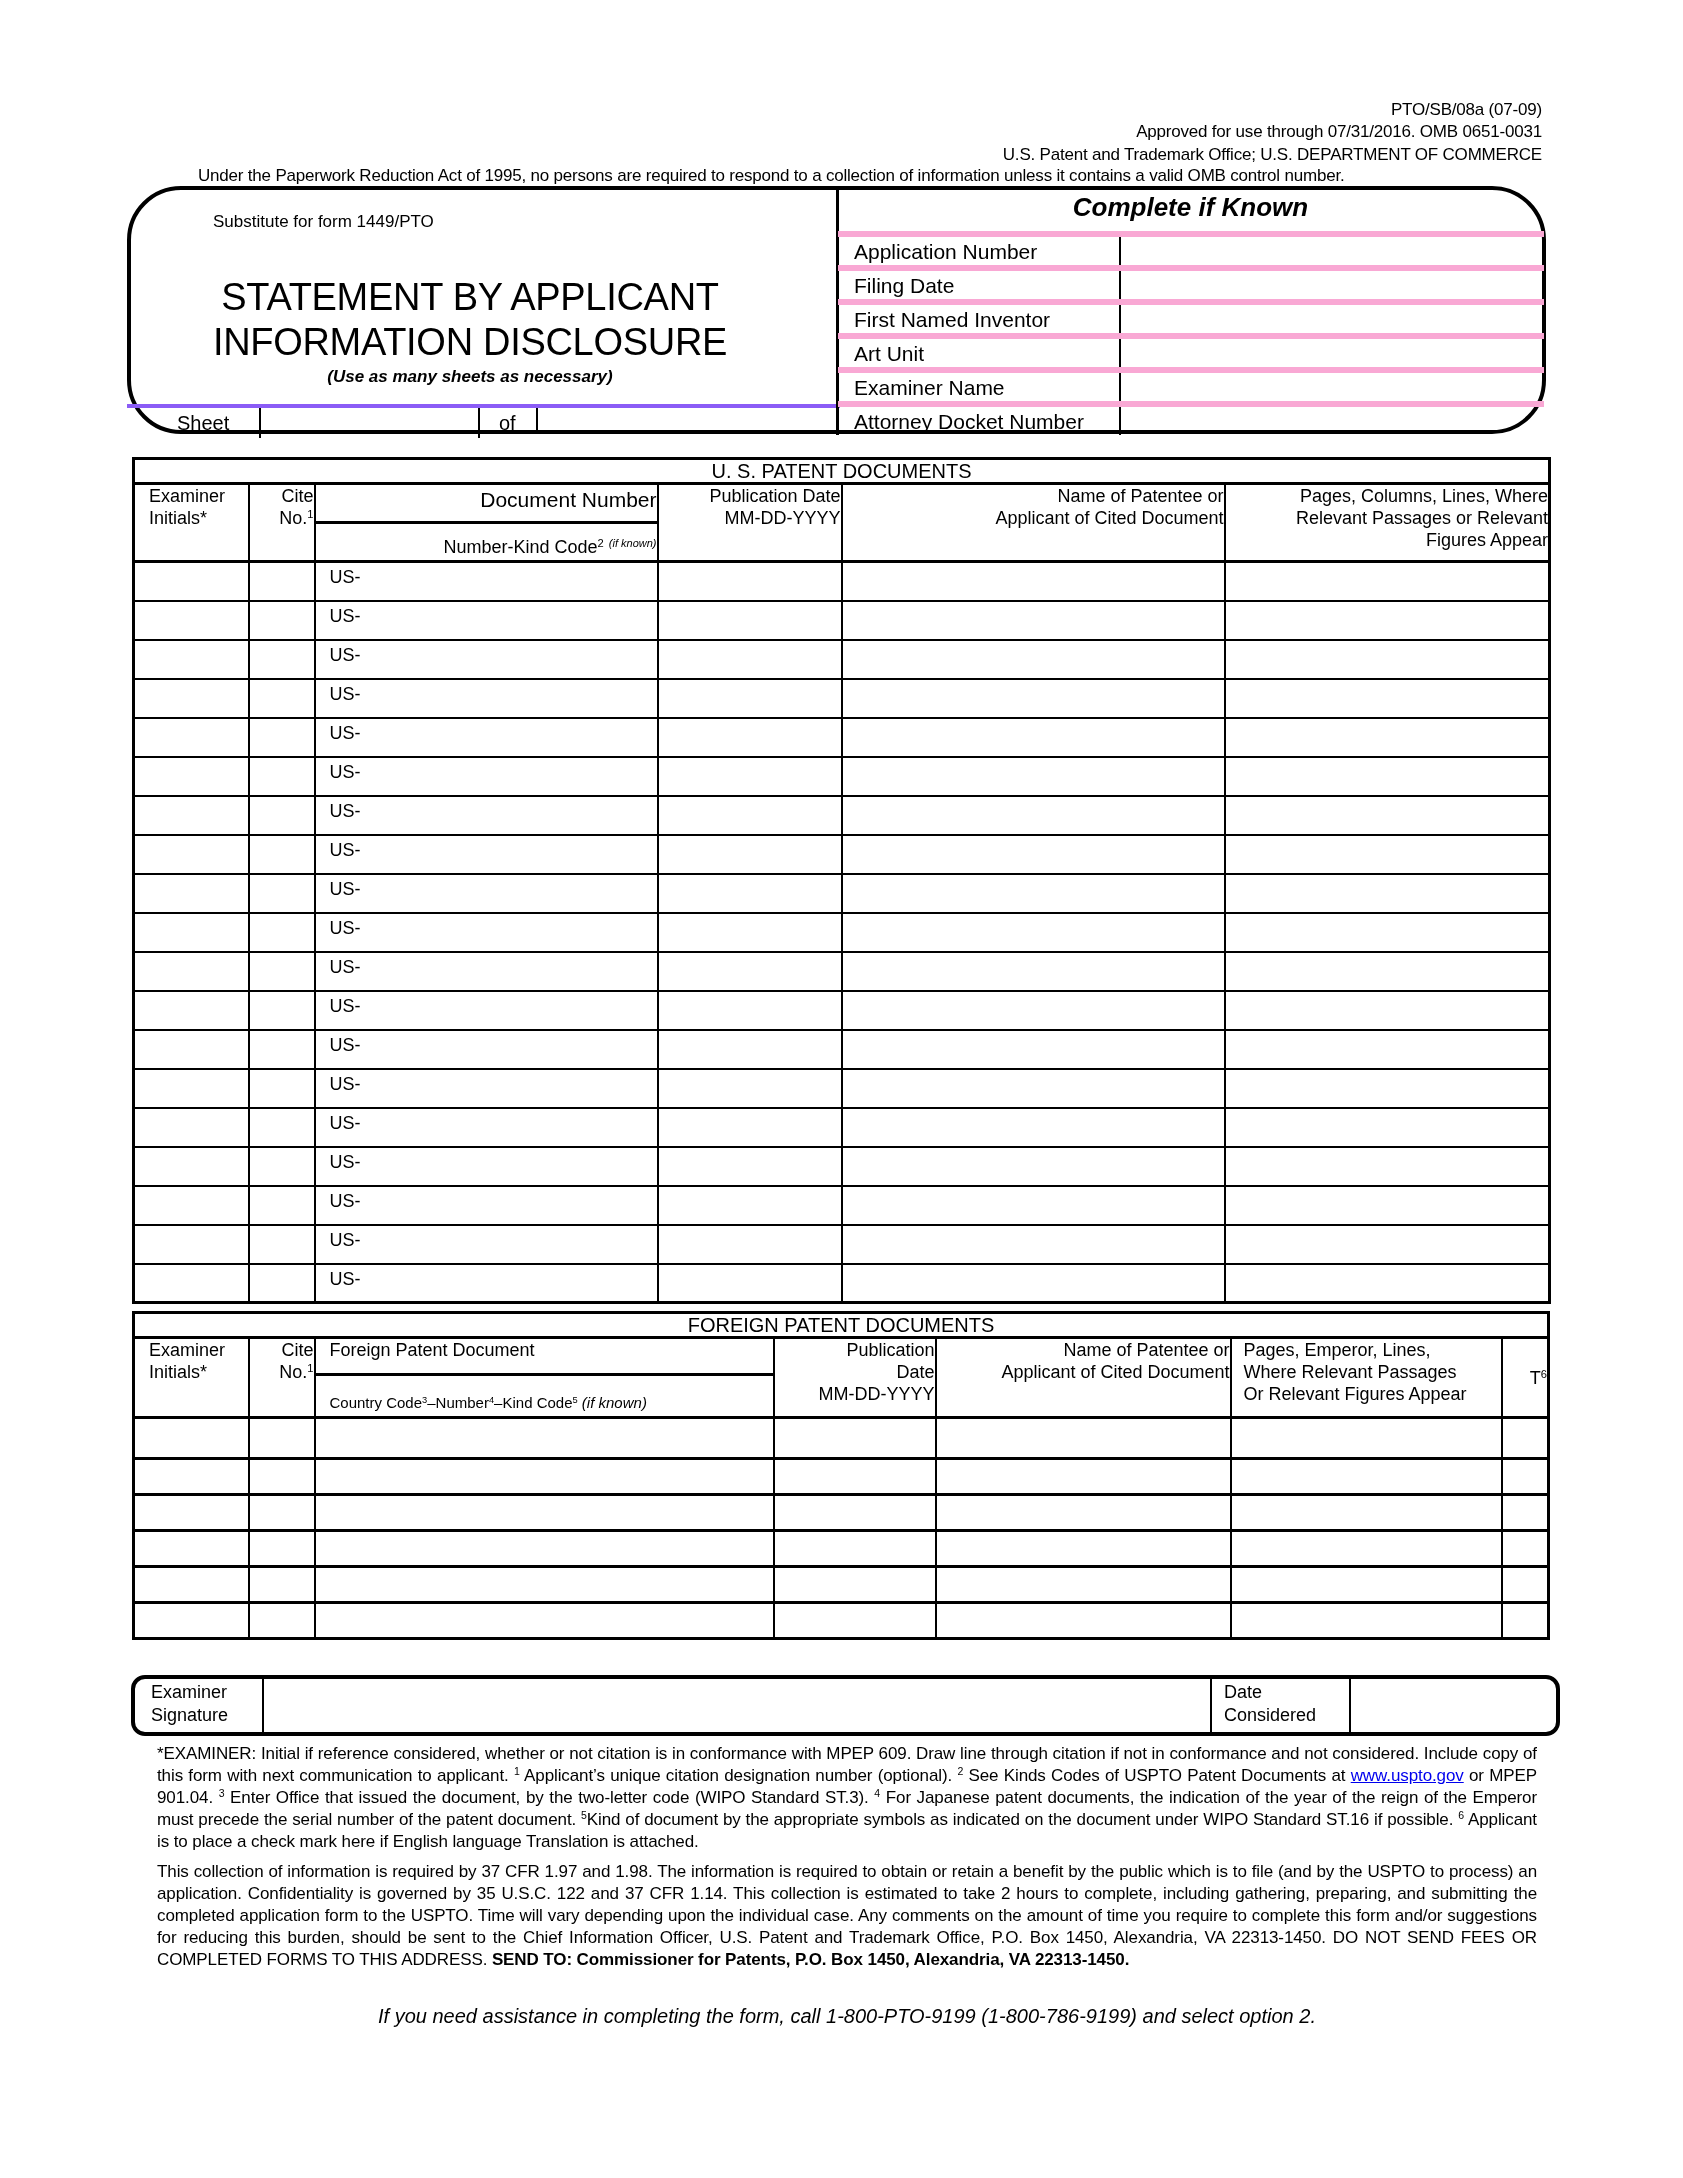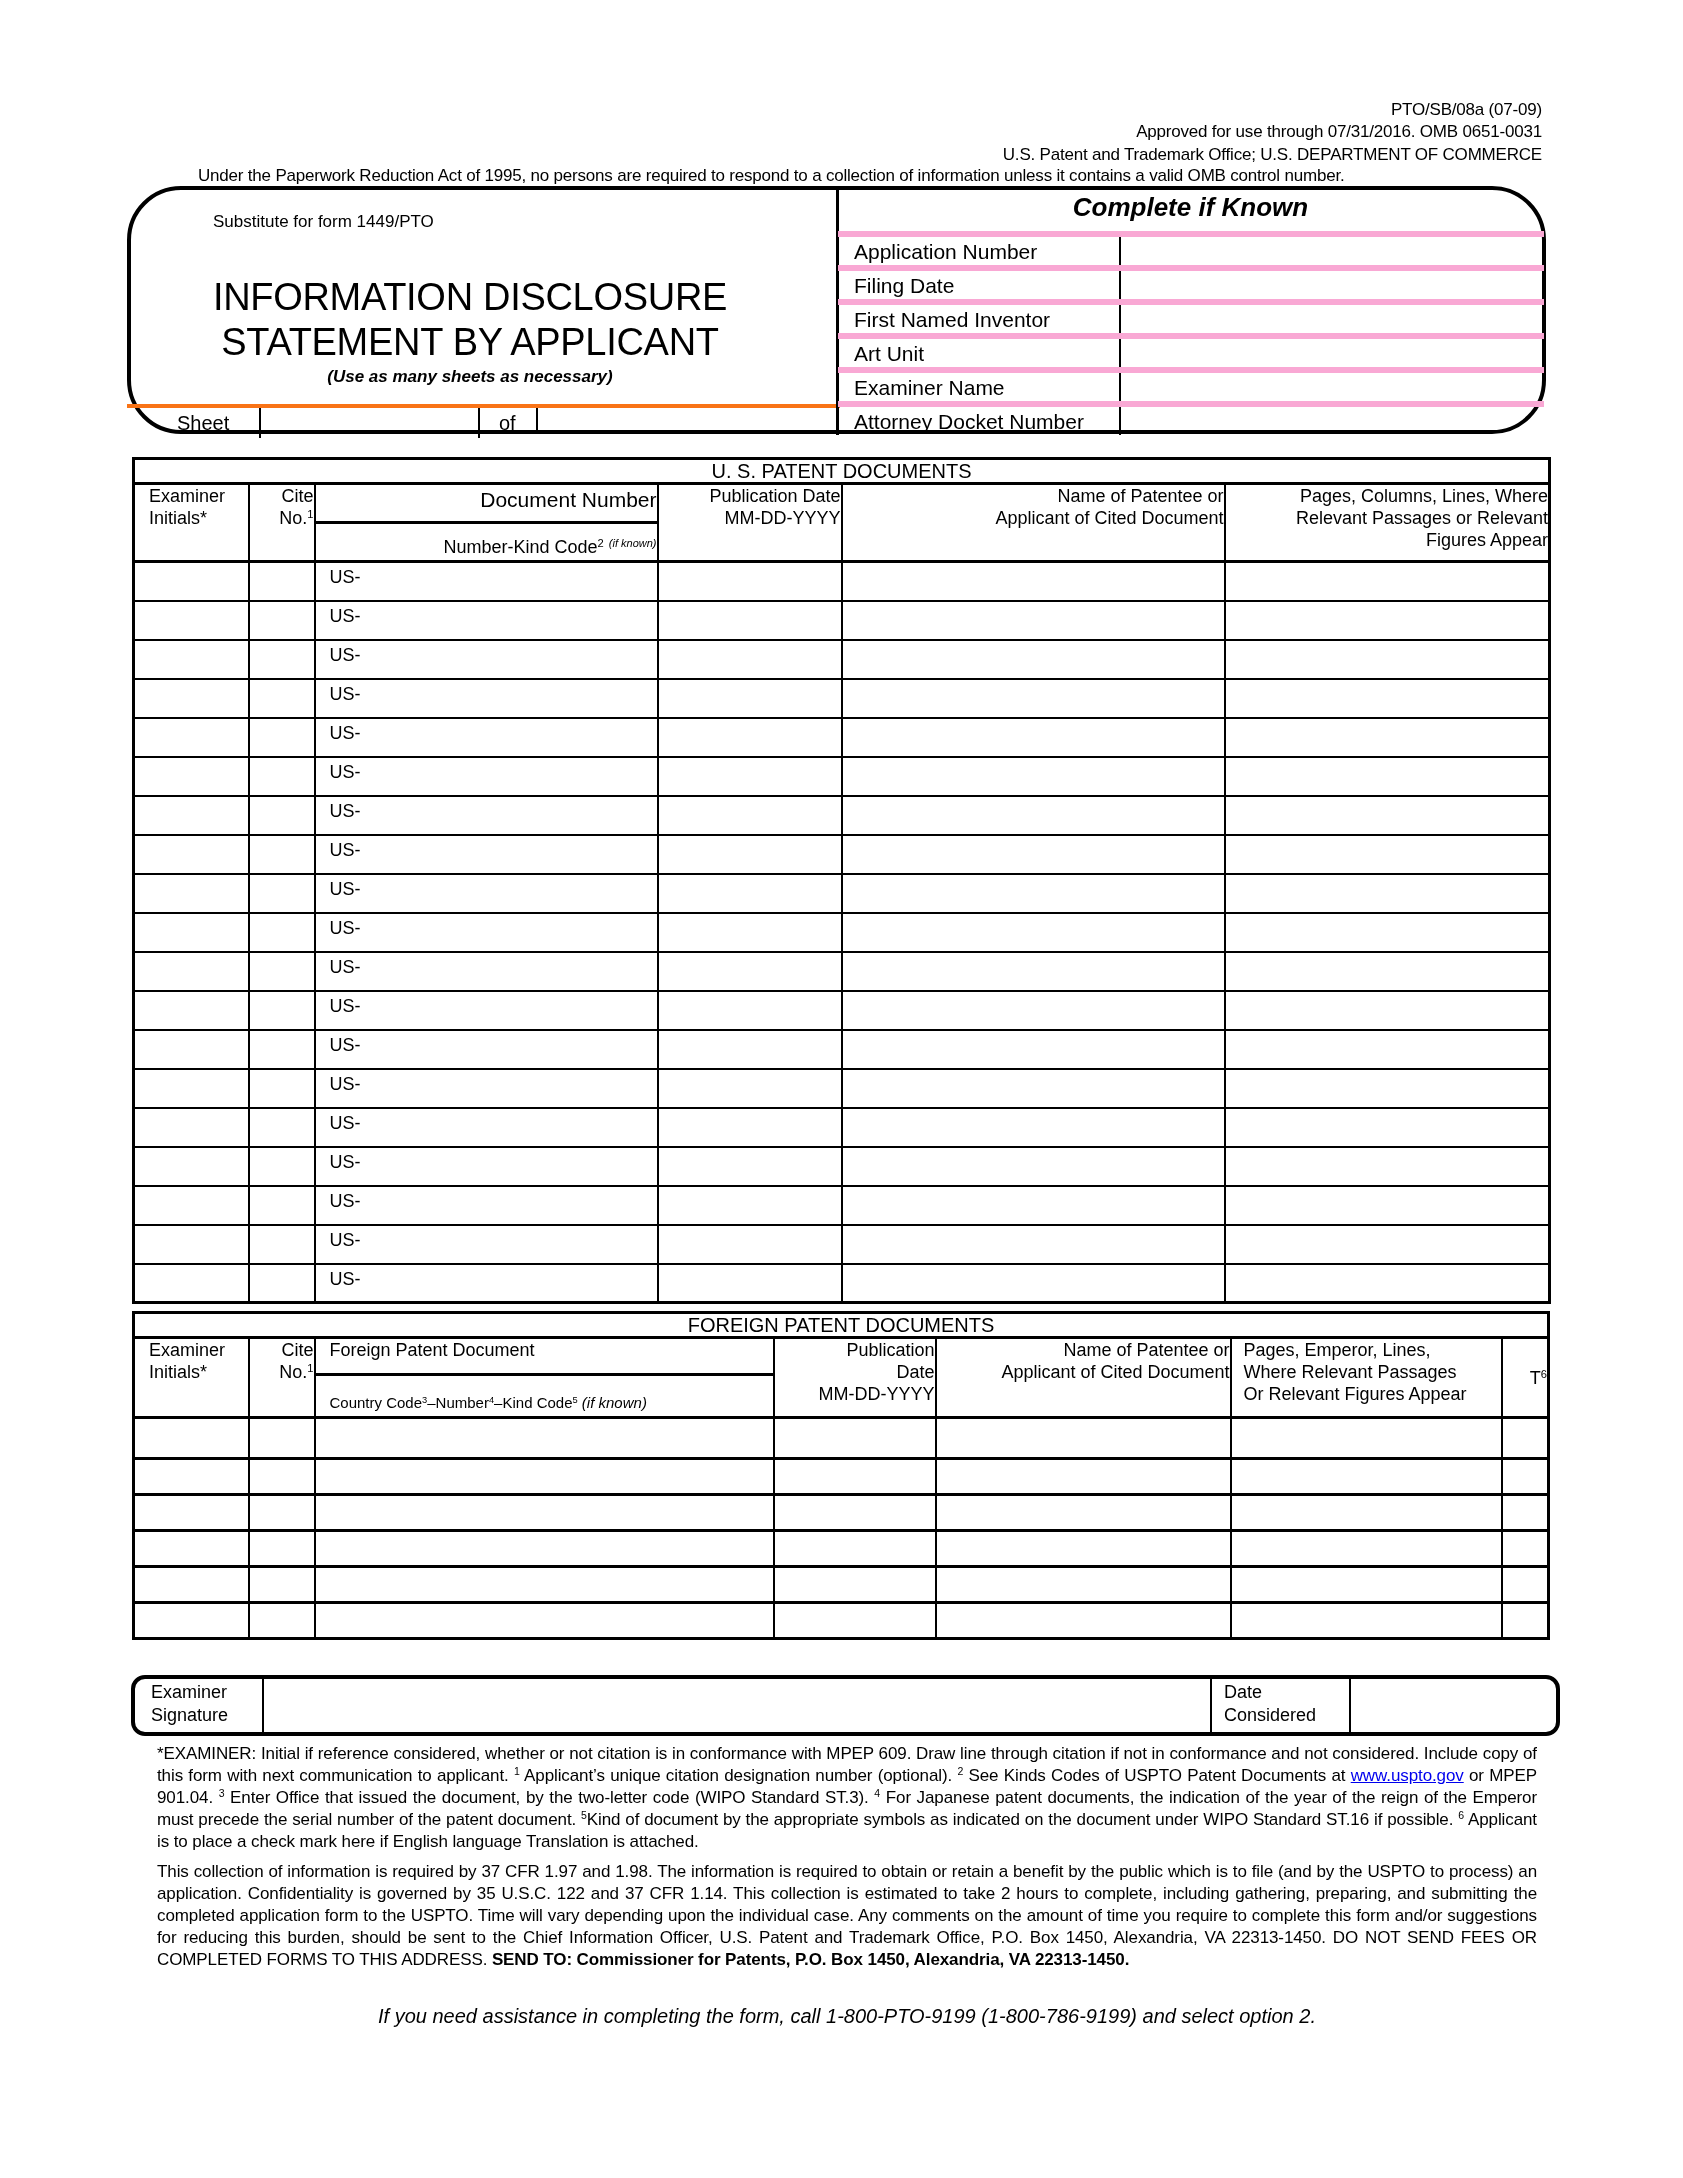--- a/index.html
+++ b/index.html
@@ -6,21 +6,21 @@
   body { width: 1683px; height: 2178px; position: relative; font-family: "Liberation Sans", sans-serif; color: #000; overflow: hidden; }
   .abs { position: absolute; }
   .hdr-line { position: absolute; right: 141px; font-size: 17px; text-align: right; white-space: nowrap; letter-spacing: -0.2px; }
   .paperwork { position: absolute; left: 198px; top: 166px; font-size: 17px; white-space: nowrap; letter-spacing: -0.2px; }
   sup { font-size: 0.62em; line-height: 0; vertical-align: 0.55em; }
   
   .title-box { position: absolute; left: 127px; top: 186px; width: 1419px; height: 248px; border: 4px solid #000; border-radius: 54px 54px 54px 54px; box-sizing: border-box; }
   .substitute { position: absolute; left: 213px; top: 212px; font-size: 17px; }
   .main-title { position: absolute; left: 173px; top: 275px; width: 594px; text-align: center; font-size: 38px; line-height: 45px; letter-spacing: -0.3px; }
   .use-many { position: absolute; left: 173px; top: 367px; width: 594px; text-align: center; font-size: 17px; font-weight: bold; font-style: italic; }
-  .sheet-row { position: absolute; left: 127px; top: 404px; width: 713px; height: 30px; border-top: 4px solid #f97316; box-sizing: border-box; }
+  .sheet-row { position: absolute; left: 127px; top: 404px; width: 713px; height: 30px; border-top: 4px solid #8b5cf6; box-sizing: border-box; }
   .sheet-label { position: absolute; left: 50px; top: 4px; font-size: 20px; }
   .sheet-v1 { position: absolute; left: 132px; top: 0; width: 2px; height: 30px; background: #000; }
   .sheet-v2 { position: absolute; left: 351px; top: 0; width: 2px; height: 30px; background: #000; }
   .of-label { position: absolute; left: 372px; top: 4px; font-size: 20px; }
   .vdiv { position: absolute; left: 836px; top: 186px; width: 3px; height: 249px; background: #000; }
   .complete-title { position: absolute; left: 838px; top: 186px; width: 705px; height: 46px; text-align: center; font-size: 26px; font-weight: bold; font-style: italic; line-height: 42px; }
   .known-table { position: absolute; left: 838px; top: 231px; width: 706px; }
   .known-row { position: relative; height: 34px; border-top: 6px solid #f9a8d4; box-sizing: border-box; }
   .known-label { position: absolute; left: 16px; top: 3px; font-size: 21px; }
   .known-v { position: absolute; left: 281px; top: 0; width: 2px; height: 100%; background: #000; }
@@ -46,22 +46,22 @@
 <body>
 
 <div class="hdr-line" style="top:100px;">PTO/SB/08a (07-09)</div>
 <div class="hdr-line" style="top:122px;">Approved for use through 07/31/2016. OMB 0651-0031</div>
 <div class="hdr-line" style="top:145px;">U.S. Patent and Trademark Office; U.S. DEPARTMENT OF COMMERCE</div>
 <div class="paperwork">Under the Paperwork Reduction Act of 1995, no persons are required to respond to a collection of information unless it contains a valid OMB control number.</div>
 
 <div class="title-box"></div>
 <div class="substitute">Substitute for form 1449/PTO</div>
 <div class="main-title">
+  <div>STATEMENT BY APPLICANT</div>
   <div>INFORMATION DISCLOSURE</div>
-  <div>STATEMENT BY APPLICANT</div>
 </div>
 <div class="use-many">(Use as many sheets as necessary)</div>
 <div class="sheet-row">
   <span class="sheet-label">Sheet</span>
   <div class="sheet-v1"></div>
   <div class="abs" style="left:135px;top:0;width:216px;height:26px;"></div>
   <div class="sheet-v2"></div>
   <span class="of-label">of</span>
   <div class="abs" style="left:409px;top:0;width:297px;height:26px;border-left:2px solid #000;"></div>
 </div>

